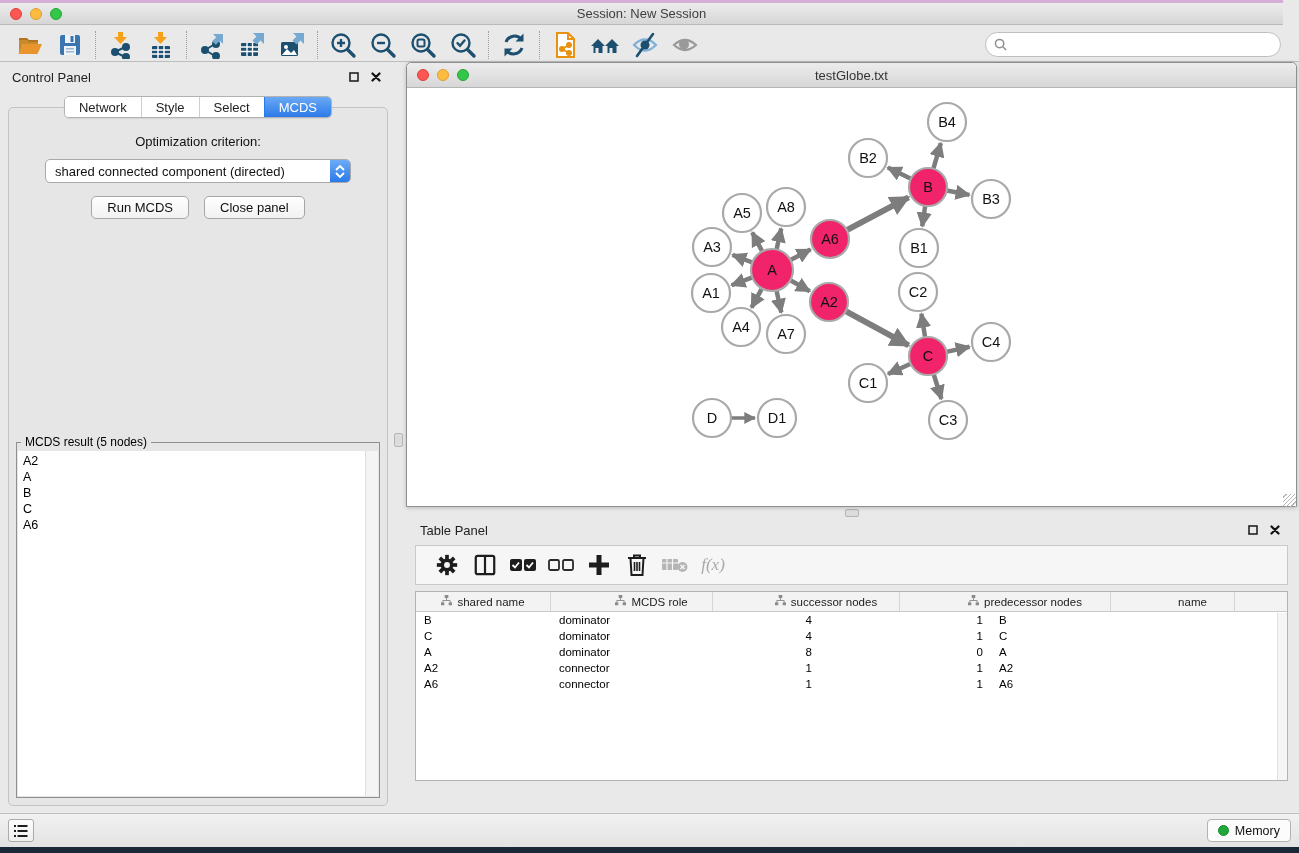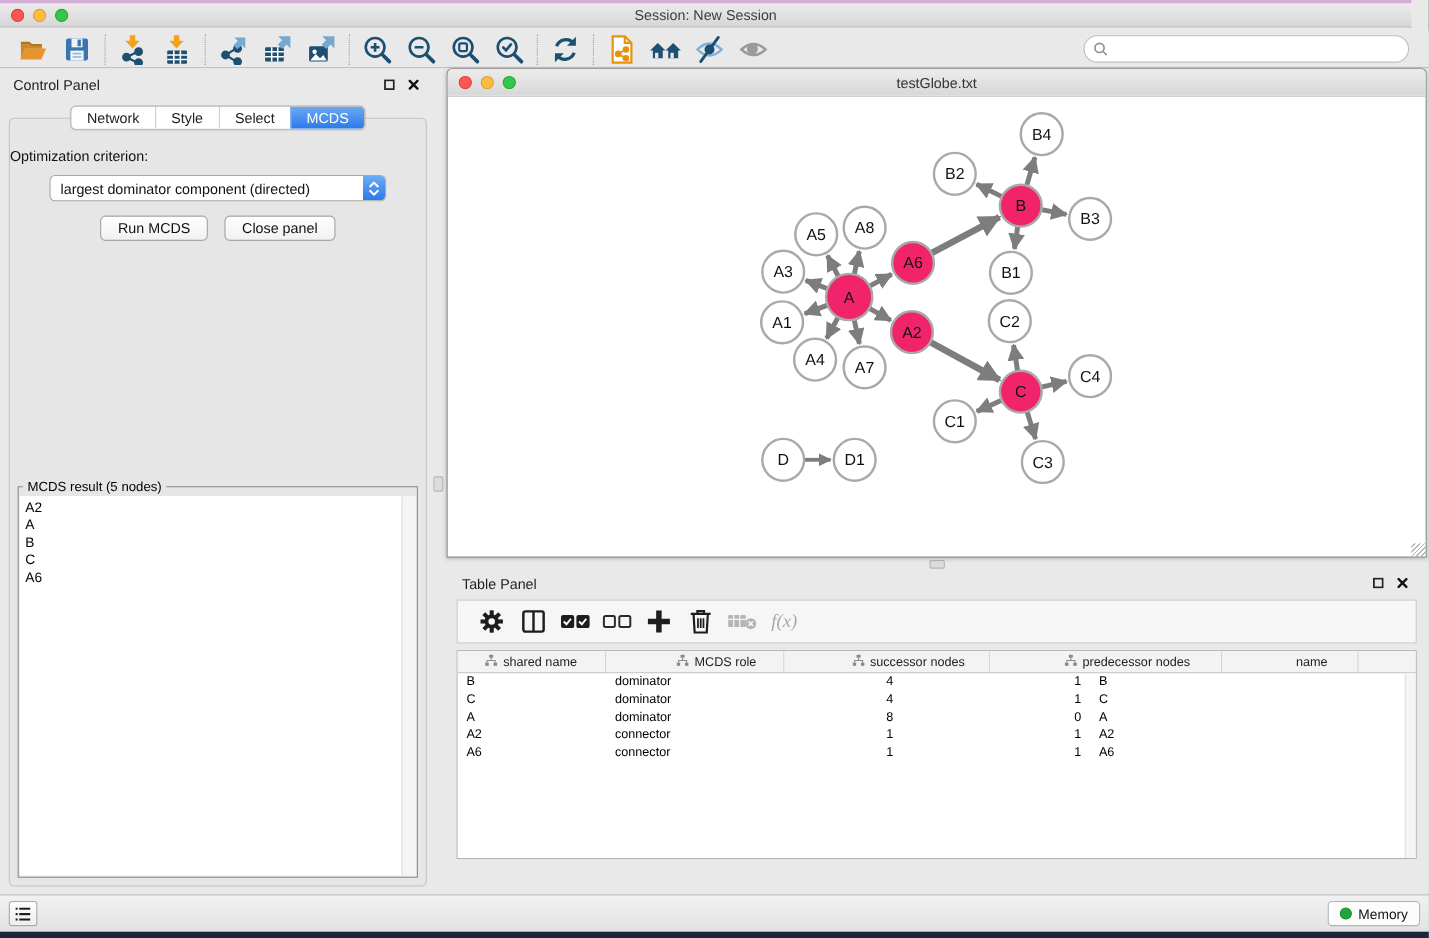--- a/index.html
+++ b/index.html
@@ -34,21 +34,21 @@
   .dockhead { height:22px; display:flex; align-items:center; font-size:13px; color:#222; padding:0 8px; }
   .dockhead .dtitle{ flex:1; }
   .dock-ic { width:16px; height:14px; display:flex; align-items:center; justify-content:center; margin-left:6px; }
   .cp-tabs { position:absolute; left:0; right:0; top:30px; display:flex; justify-content:center; z-index:2; }
   .seg { display:inline-flex; background:#fff; border:1px solid #b2b2b2; border-radius:5px; overflow:hidden; height:22px; box-shadow:0 1px 1px rgba(0,0,0,.08); }
   .seg .tab { padding:0 14px; font-size:13px; color:#222; border-left:1px solid #cfcfcf; display:flex; align-items:center; background:#fff; }
   .seg .tab:first-child { border-left:none; }
   .seg .tab.active { background:linear-gradient(#6aa9f4,#2c7ae9); color:#fff; border-left-color:#2c7ae9; }
   .cp-body { position:absolute; left:4px; right:4px; top:41px; bottom:2px; background:#e6e6e6;
     border:1px solid #c3c3c3; border-radius:5px; }
-  .opt-label { margin-top:26px; text-align:left; font-size:13px; color:#111; }
+  .opt-label { margin-top:26px; text-align:center; font-size:13px; color:#111; }
   .selectrow { margin:10px 36px 0 36px; height:24px; display:flex; background:#fff; border:1px solid #a9a9a9; border-radius:5px; overflow:hidden; }
   .selectrow .val { flex:1; font-size:13px; color:#111; display:flex; align-items:center; padding-left:9px; }
   .stepper { width:20px; background:linear-gradient(#6cabf7,#2a7ae9); display:flex; flex-direction:column; align-items:center; justify-content:center; gap:1px; }
   .stepper svg{ display:block; }
   .btnrow { margin-top:13px; display:flex; justify-content:center; gap:15px; }
   .pushbtn { background:linear-gradient(#ffffff,#f1f1f1); border:1px solid #a6a6a6; border-radius:5px;
     font-size:13px; color:#111; padding:3px 15px; height:23px; display:flex; align-items:center; }
   .resultbox { position:absolute; left:7px; right:7px; top:334px; bottom:7px; border:1px solid #8f8f8f;
     padding:0; }
   .resultbox .legend { position:absolute; top:-8px; left:4px; background:#e6e6e6; padding:0 4px; font-size:12px; color:#000; }
@@ -285,21 +285,21 @@
         <div class="seg">
           <div class="tab">Network</div>
           <div class="tab">Style</div>
           <div class="tab">Select</div>
           <div class="tab active">MCDS</div>
         </div>
       </div>
       <div class="cp-body">
         <div class="opt-label">Optimization criterion:</div>
         <div class="selectrow">
-          <span class="val">largest dominator component (directed)</span>
+          <span class="val">shared connected component (directed)</span>
           <span class="stepper">
             <svg width="10" height="6" viewBox="0 0 10 6">
                 <path d="M1 5l4-4 4 4" fill="none" stroke="#fff" stroke-width="1.8"></path>
               </svg>
             <svg width="10" height="6" viewBox="0 0 10 6">
                 <path d="M1 1l4 4 4-4" fill="none" stroke="#fff" stroke-width="1.8"></path>
               </svg>
           </span>
         </div>
         <div class="btnrow">

